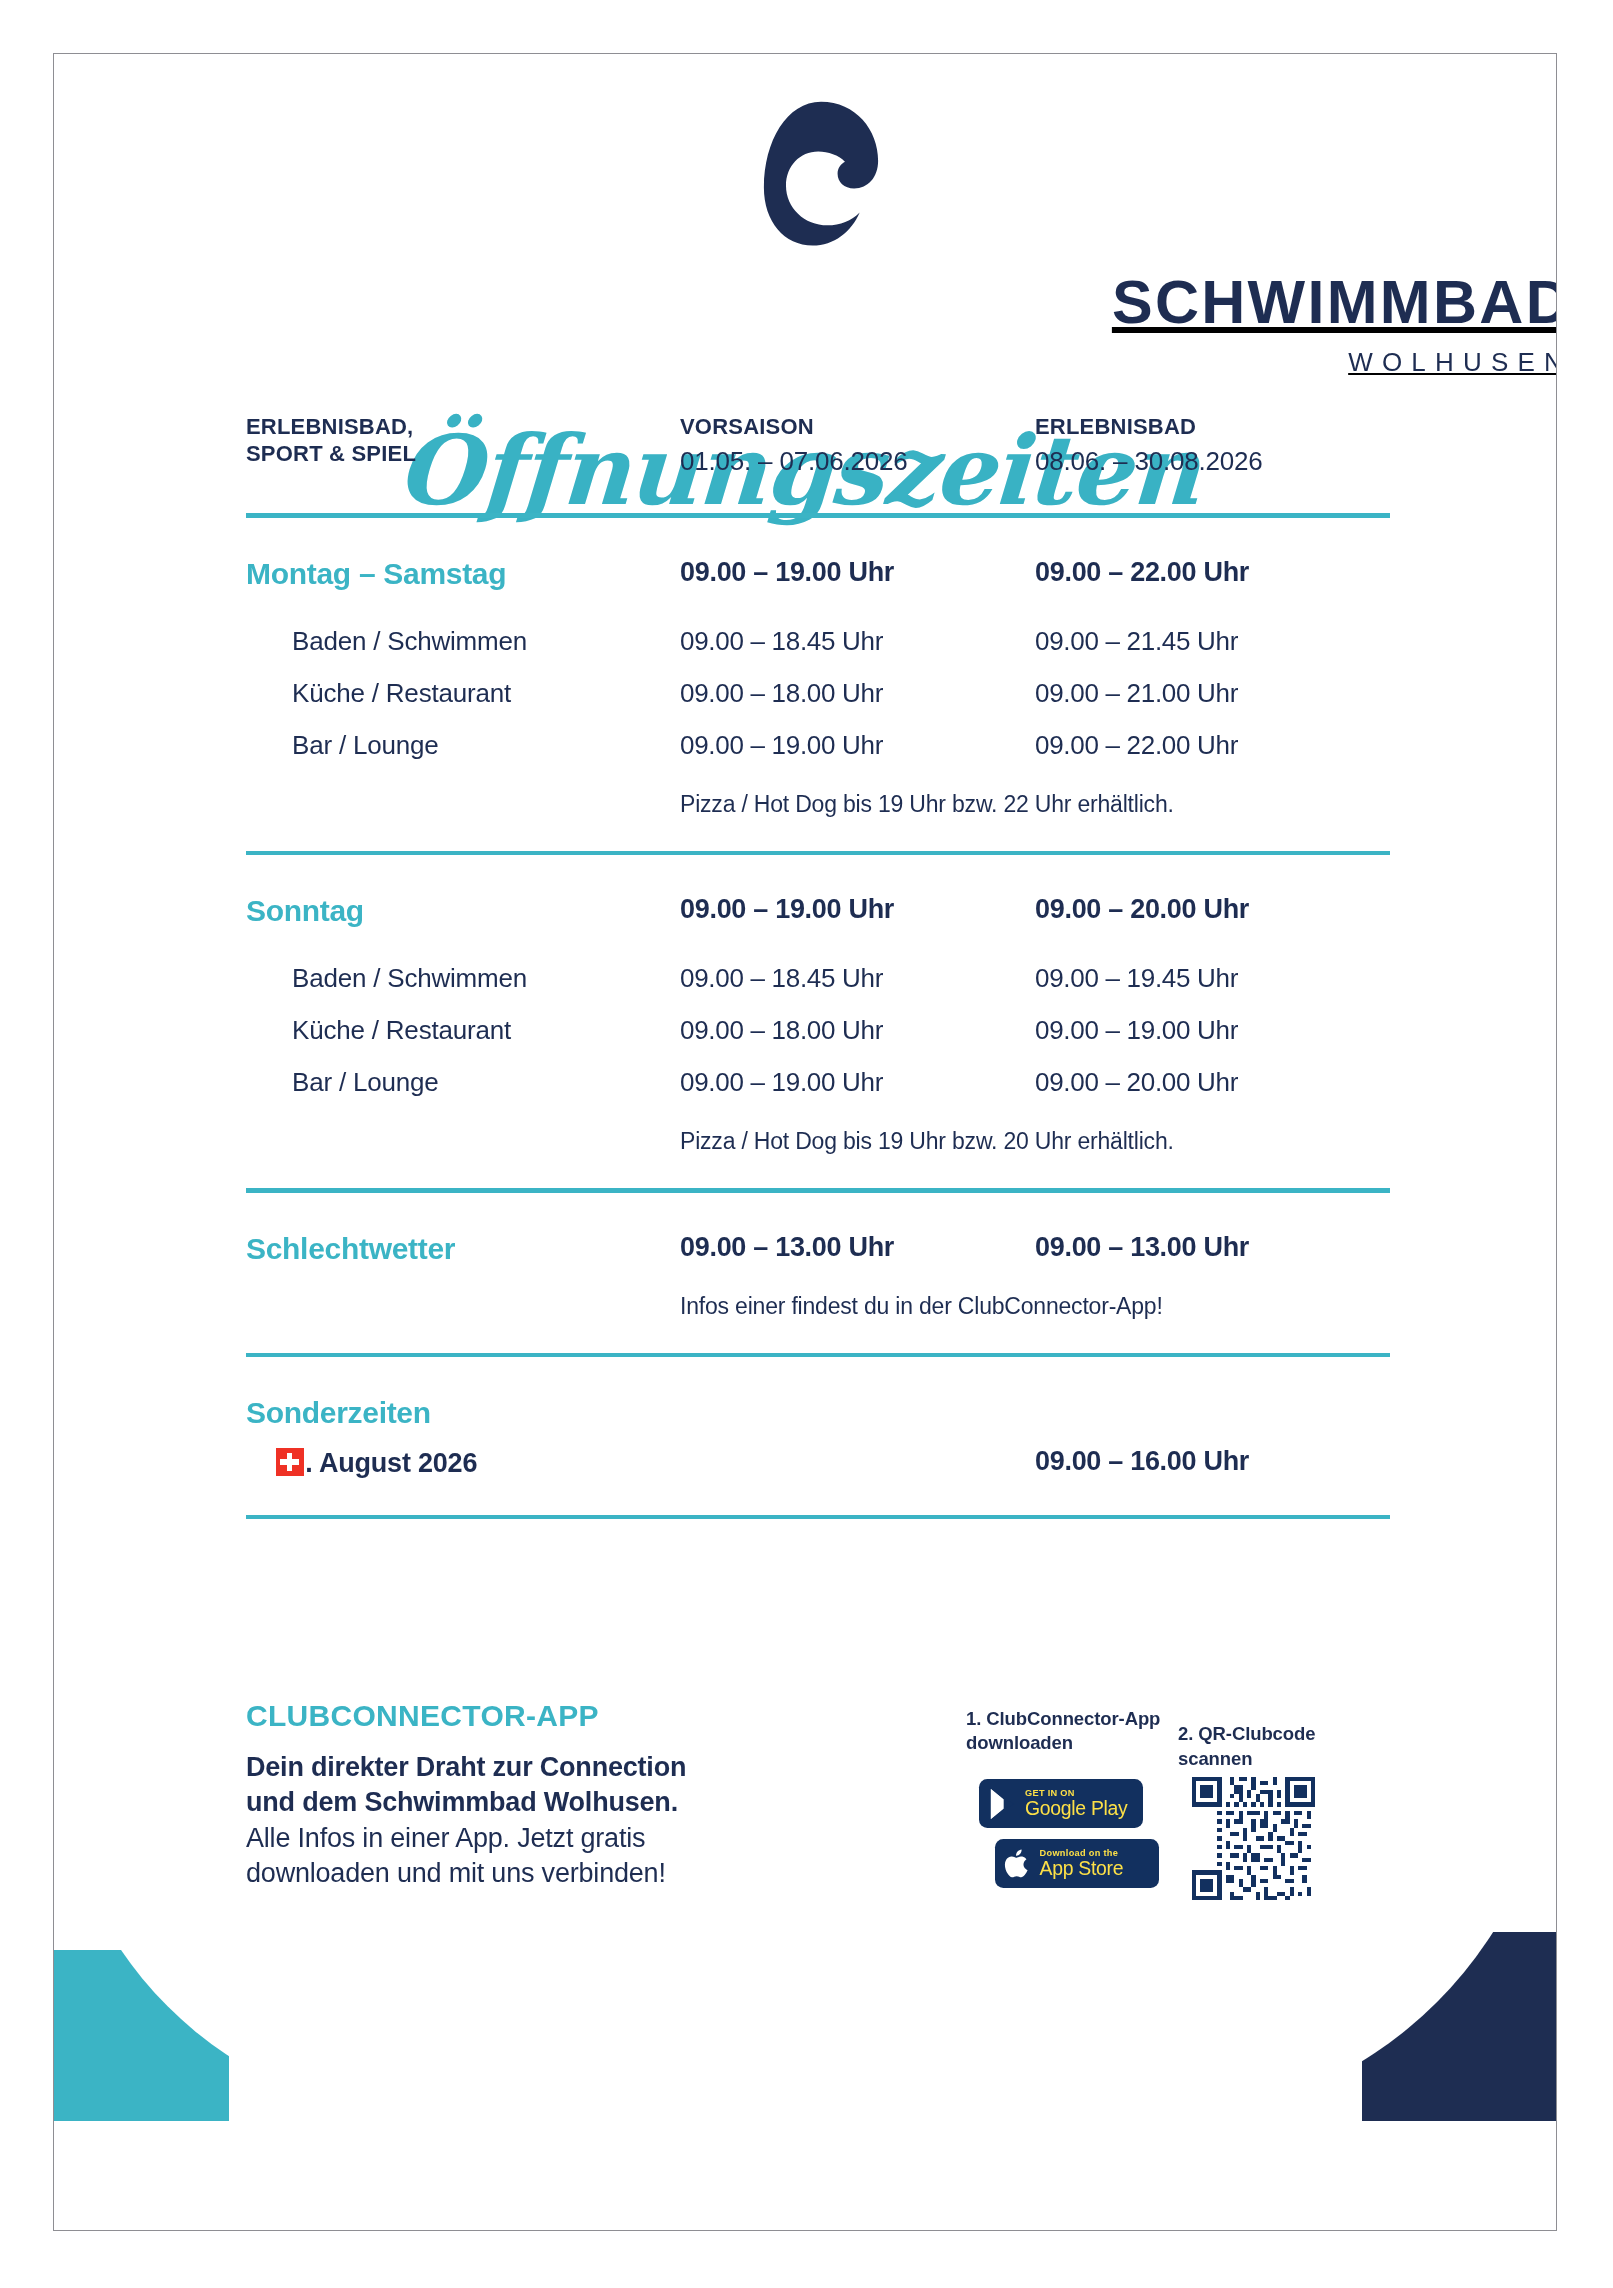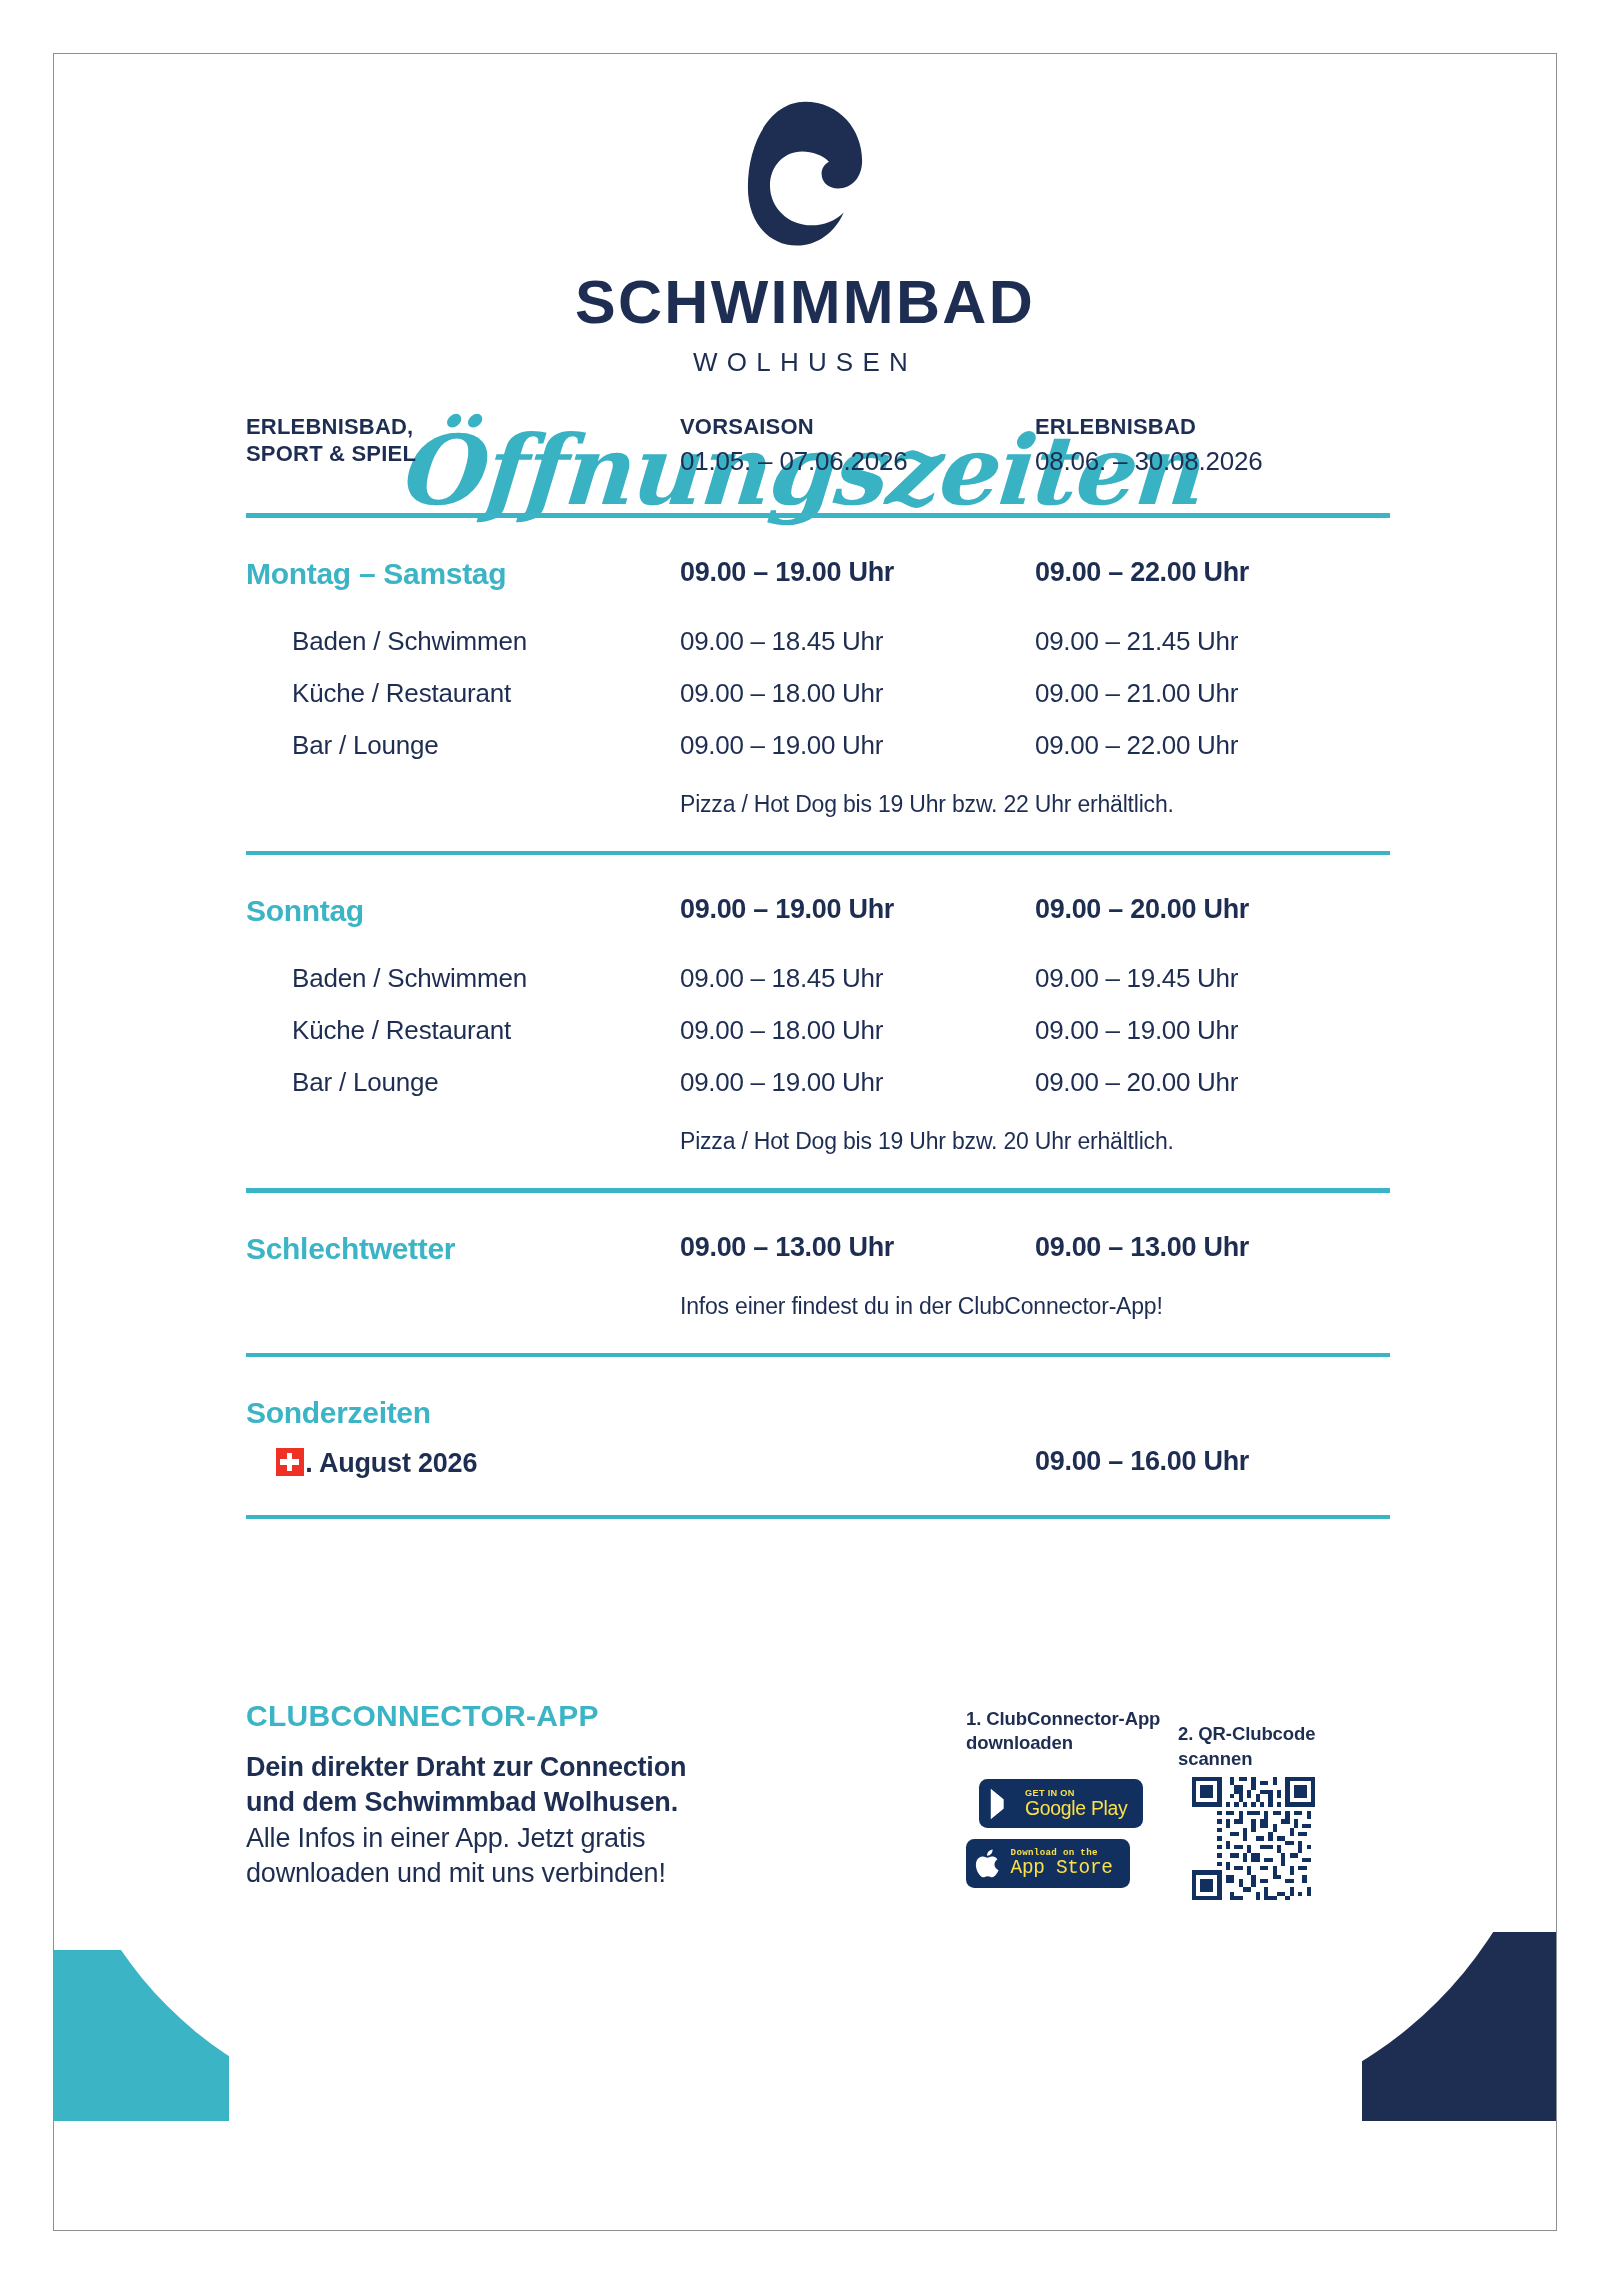--- a/index.html
+++ b/index.html
@@ -22,24 +22,25 @@
     height: 2178px;
     border: 1.8px solid #8e8e93;
     background: #ffffff;
     box-sizing: border-box;
     overflow: hidden;
   }
 
   
   .logo-block {
     position: absolute;
-    left: 0;
+    left: 16px;
     top: 46px;
     width: 100%;
-    text-align: center;
+    text-align: right;
+    text-decoration: underline;
   }
   .logo-mark {
     display: block;
     margin: 0 auto;
     width: 120px;
     height: 152px;
   }
   .brand-name {
     margin-top: 20px;
     font-size: 61px;
@@ -220,21 +221,21 @@
     height: 49px;
     background: #12305f;
     border-radius: 8.3px;
     color: #fde047;
     display: flex;
     align-items: center;
     box-sizing: border-box;
     padding-left: 9.2px;
   }
   .badge-google { left: 13px; top: 78px; }
-  .badge-apple  { left: 0; top: 138px; font-family: Liberation Mono, monospace; }
+  .badge-apple  { left: 29px; top: 138px; }
   .badge-txt-top {
     font-size: 9.2px;
     font-weight: 700;
     letter-spacing: 0.3px;
     line-height: 1.1;
   }
   .badge-txt-main {
     font-size: 19.4px;
     font-weight: 500;
     line-height: 1.05;

